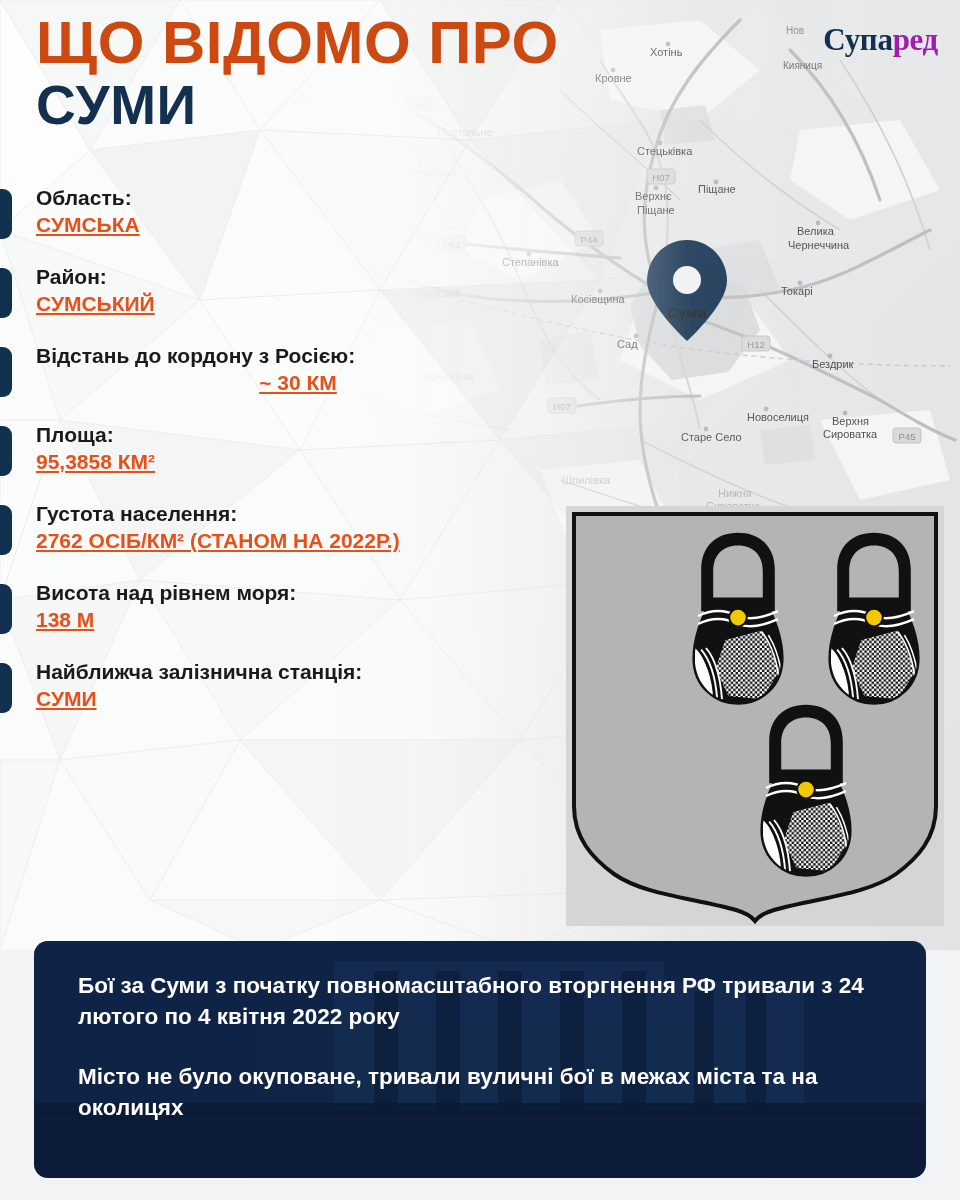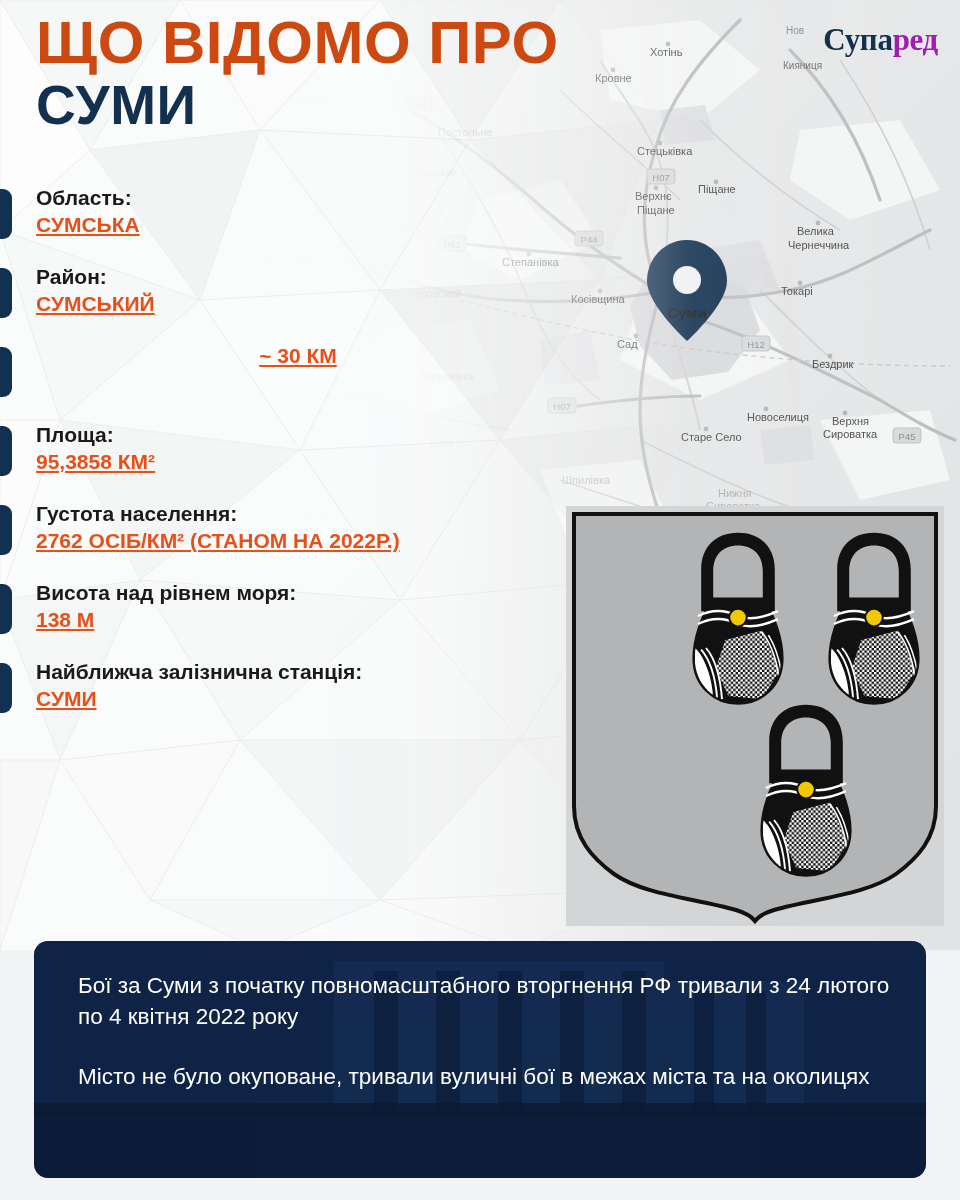--- a/index.html
+++ b/index.html
@@ -154,21 +154,21 @@
   .note-text {
     position: absolute;
     left: 44px;
     top: 30px;
     right: 34px;
     z-index: 3;
   }
   .note-p {
     color: #ffffff;
     font-size: 22.5px;
-    font-weight: normal;
+    font-weight: bold;
     line-height: 1.36;
   }
   .note-p + .note-p { margin-top: 30px; }
 </style>
 </head>
 <body>
 
 <div id="infographic">
 
   <div class="map-layer">
@@ -397,20 +397,21 @@
         <span class="fact-label">Область:</span>
         <span class="fact-value" style="color: rgb(232, 80, 26);">СУМСЬКА</span>
       </div>
       <div class="fact">
         <span class="fact-bullet" style="background: rgb(18, 48, 79);"></span>
         <span class="fact-label">Район:</span>
         <span class="fact-value" style="color: rgb(232, 80, 26);">СУМСЬКИЙ</span>
       </div>
       <div class="fact">
         <span class="fact-bullet" style="background: rgb(18, 48, 79);"></span>
+        <span class="fact-label">Відстань до кордону з Росією:</span>
         <span class="fact-value" style="color: rgb(232, 80, 26); text-align: center;">~ 30 КМ</span>
       </div>
       <div class="fact">
         <span class="fact-bullet" style="background: rgb(18, 48, 79);"></span>
         <span class="fact-label">Площа:</span>
         <span class="fact-value" style="color: rgb(232, 80, 26);">95,3858 КМ²</span>
       </div>
       <div class="fact">
         <span class="fact-bullet" style="background: rgb(18, 48, 79);"></span>
         <span class="fact-label">Густота населення:</span>

